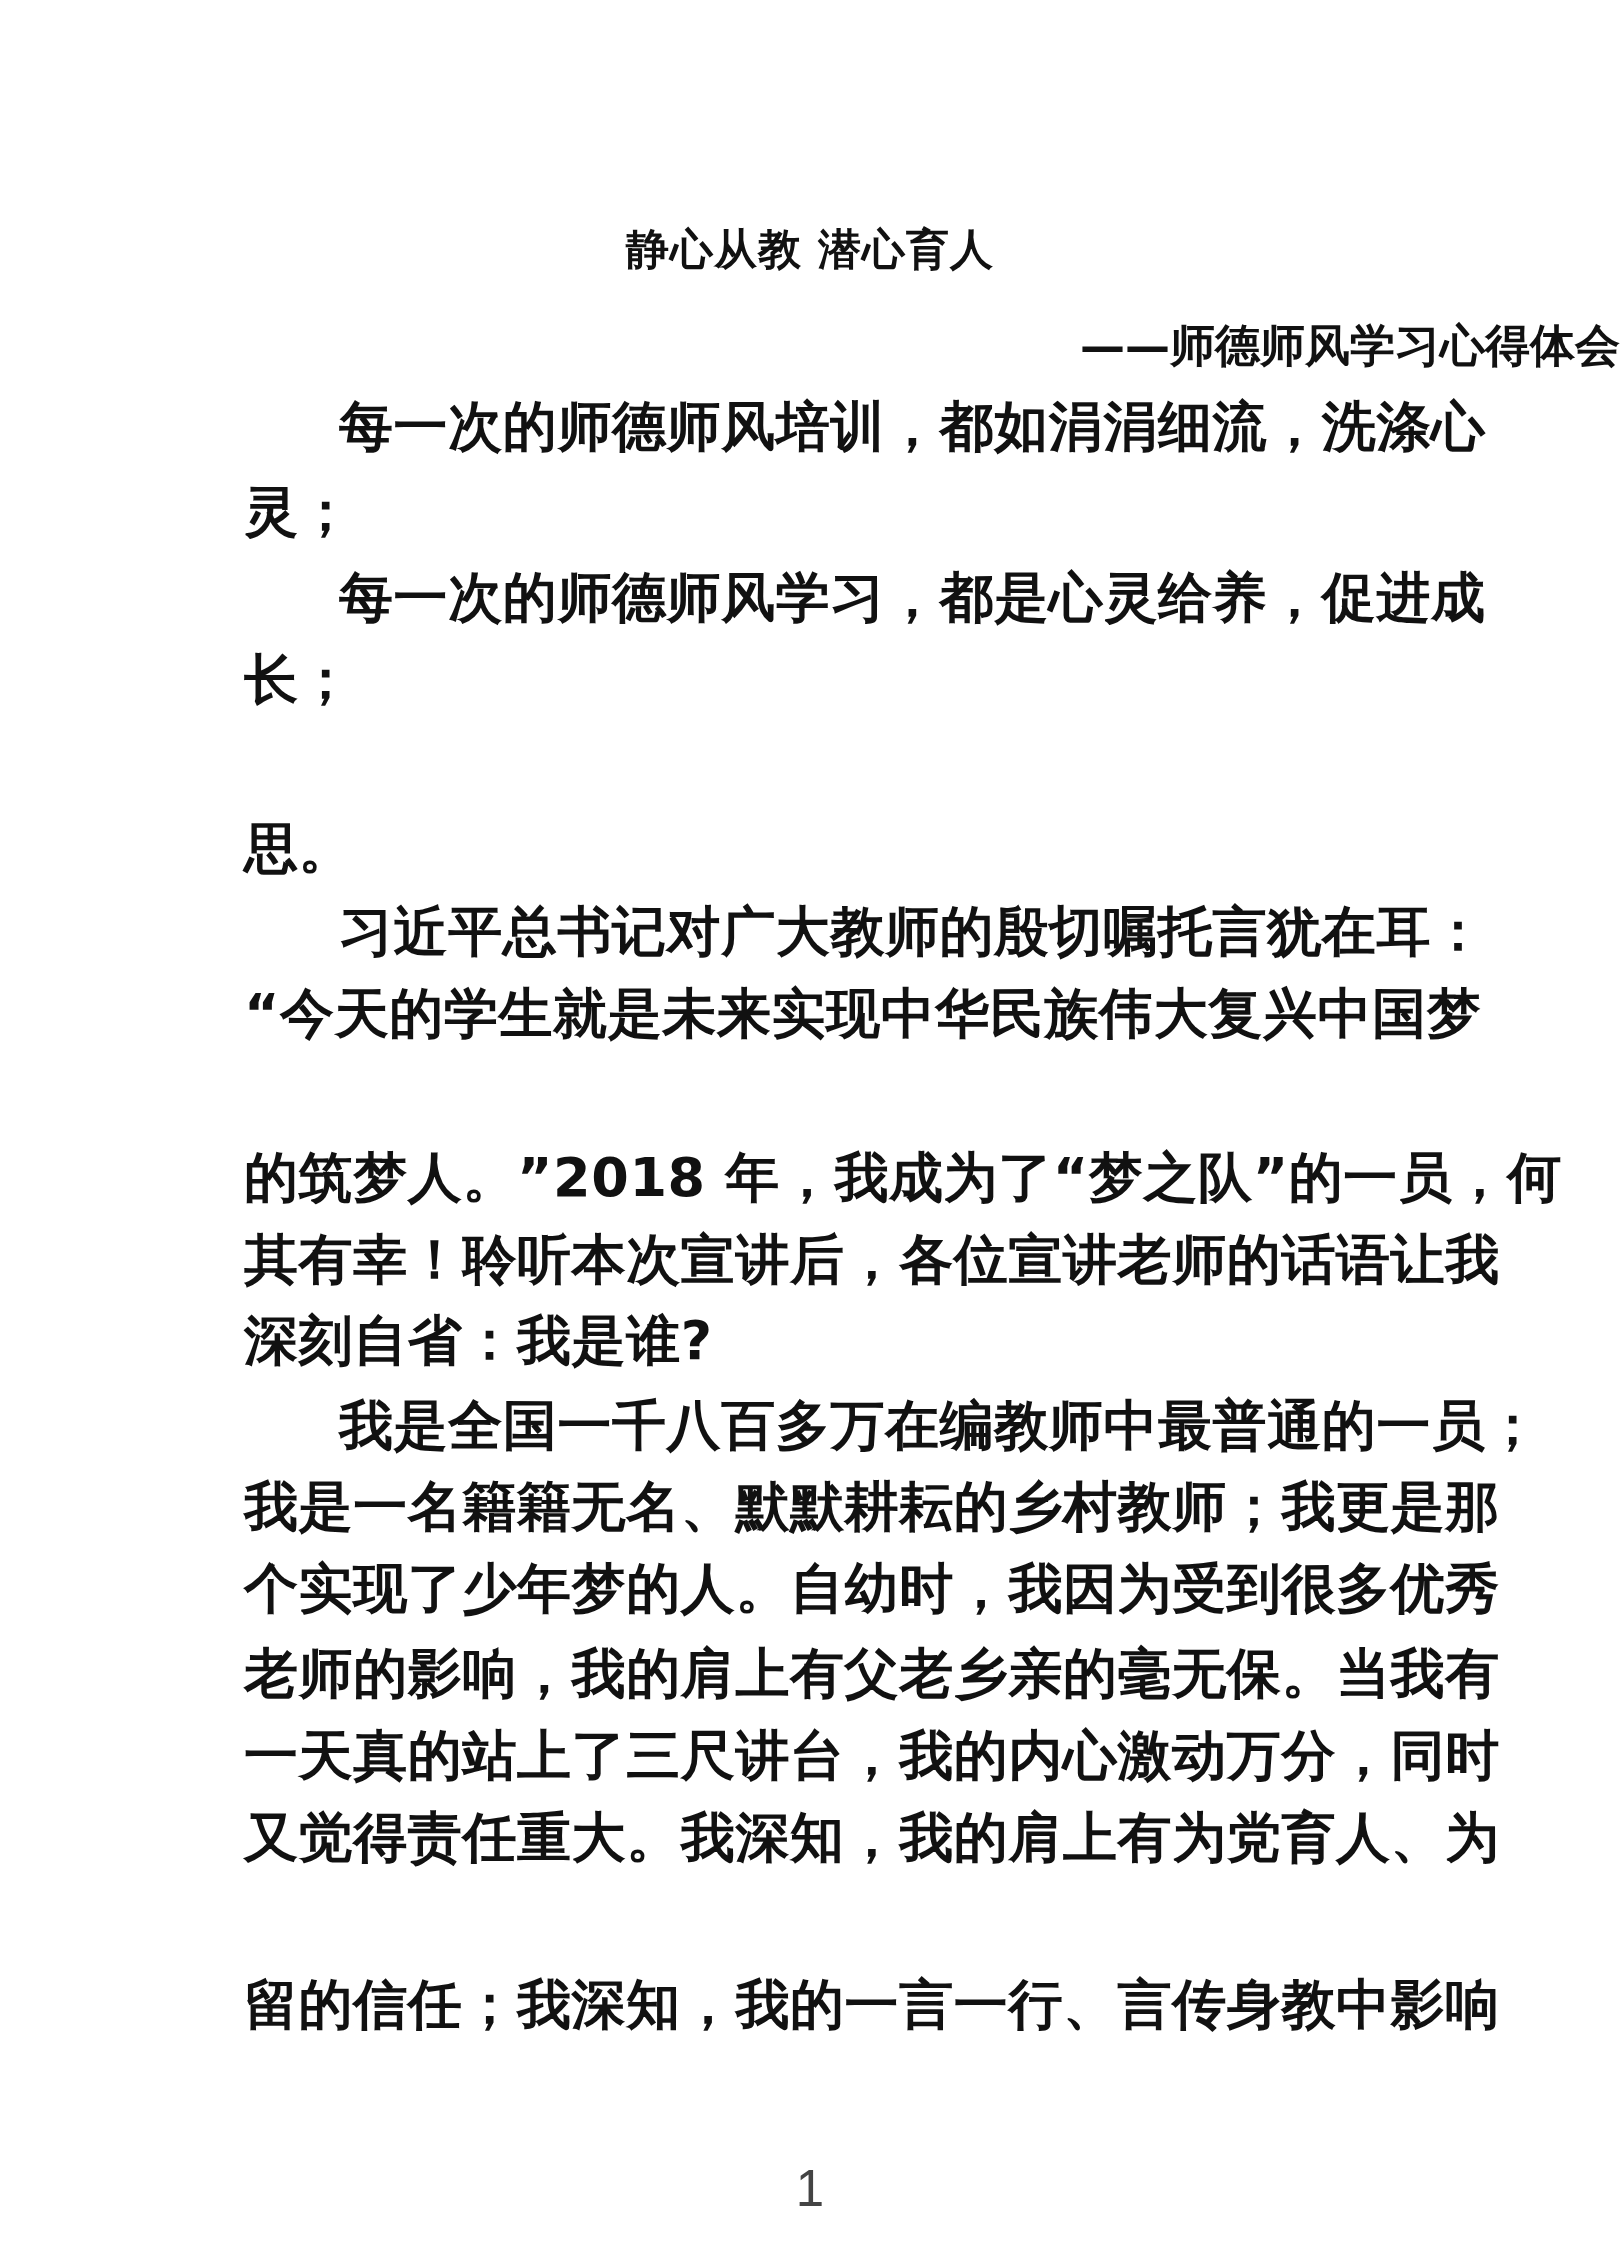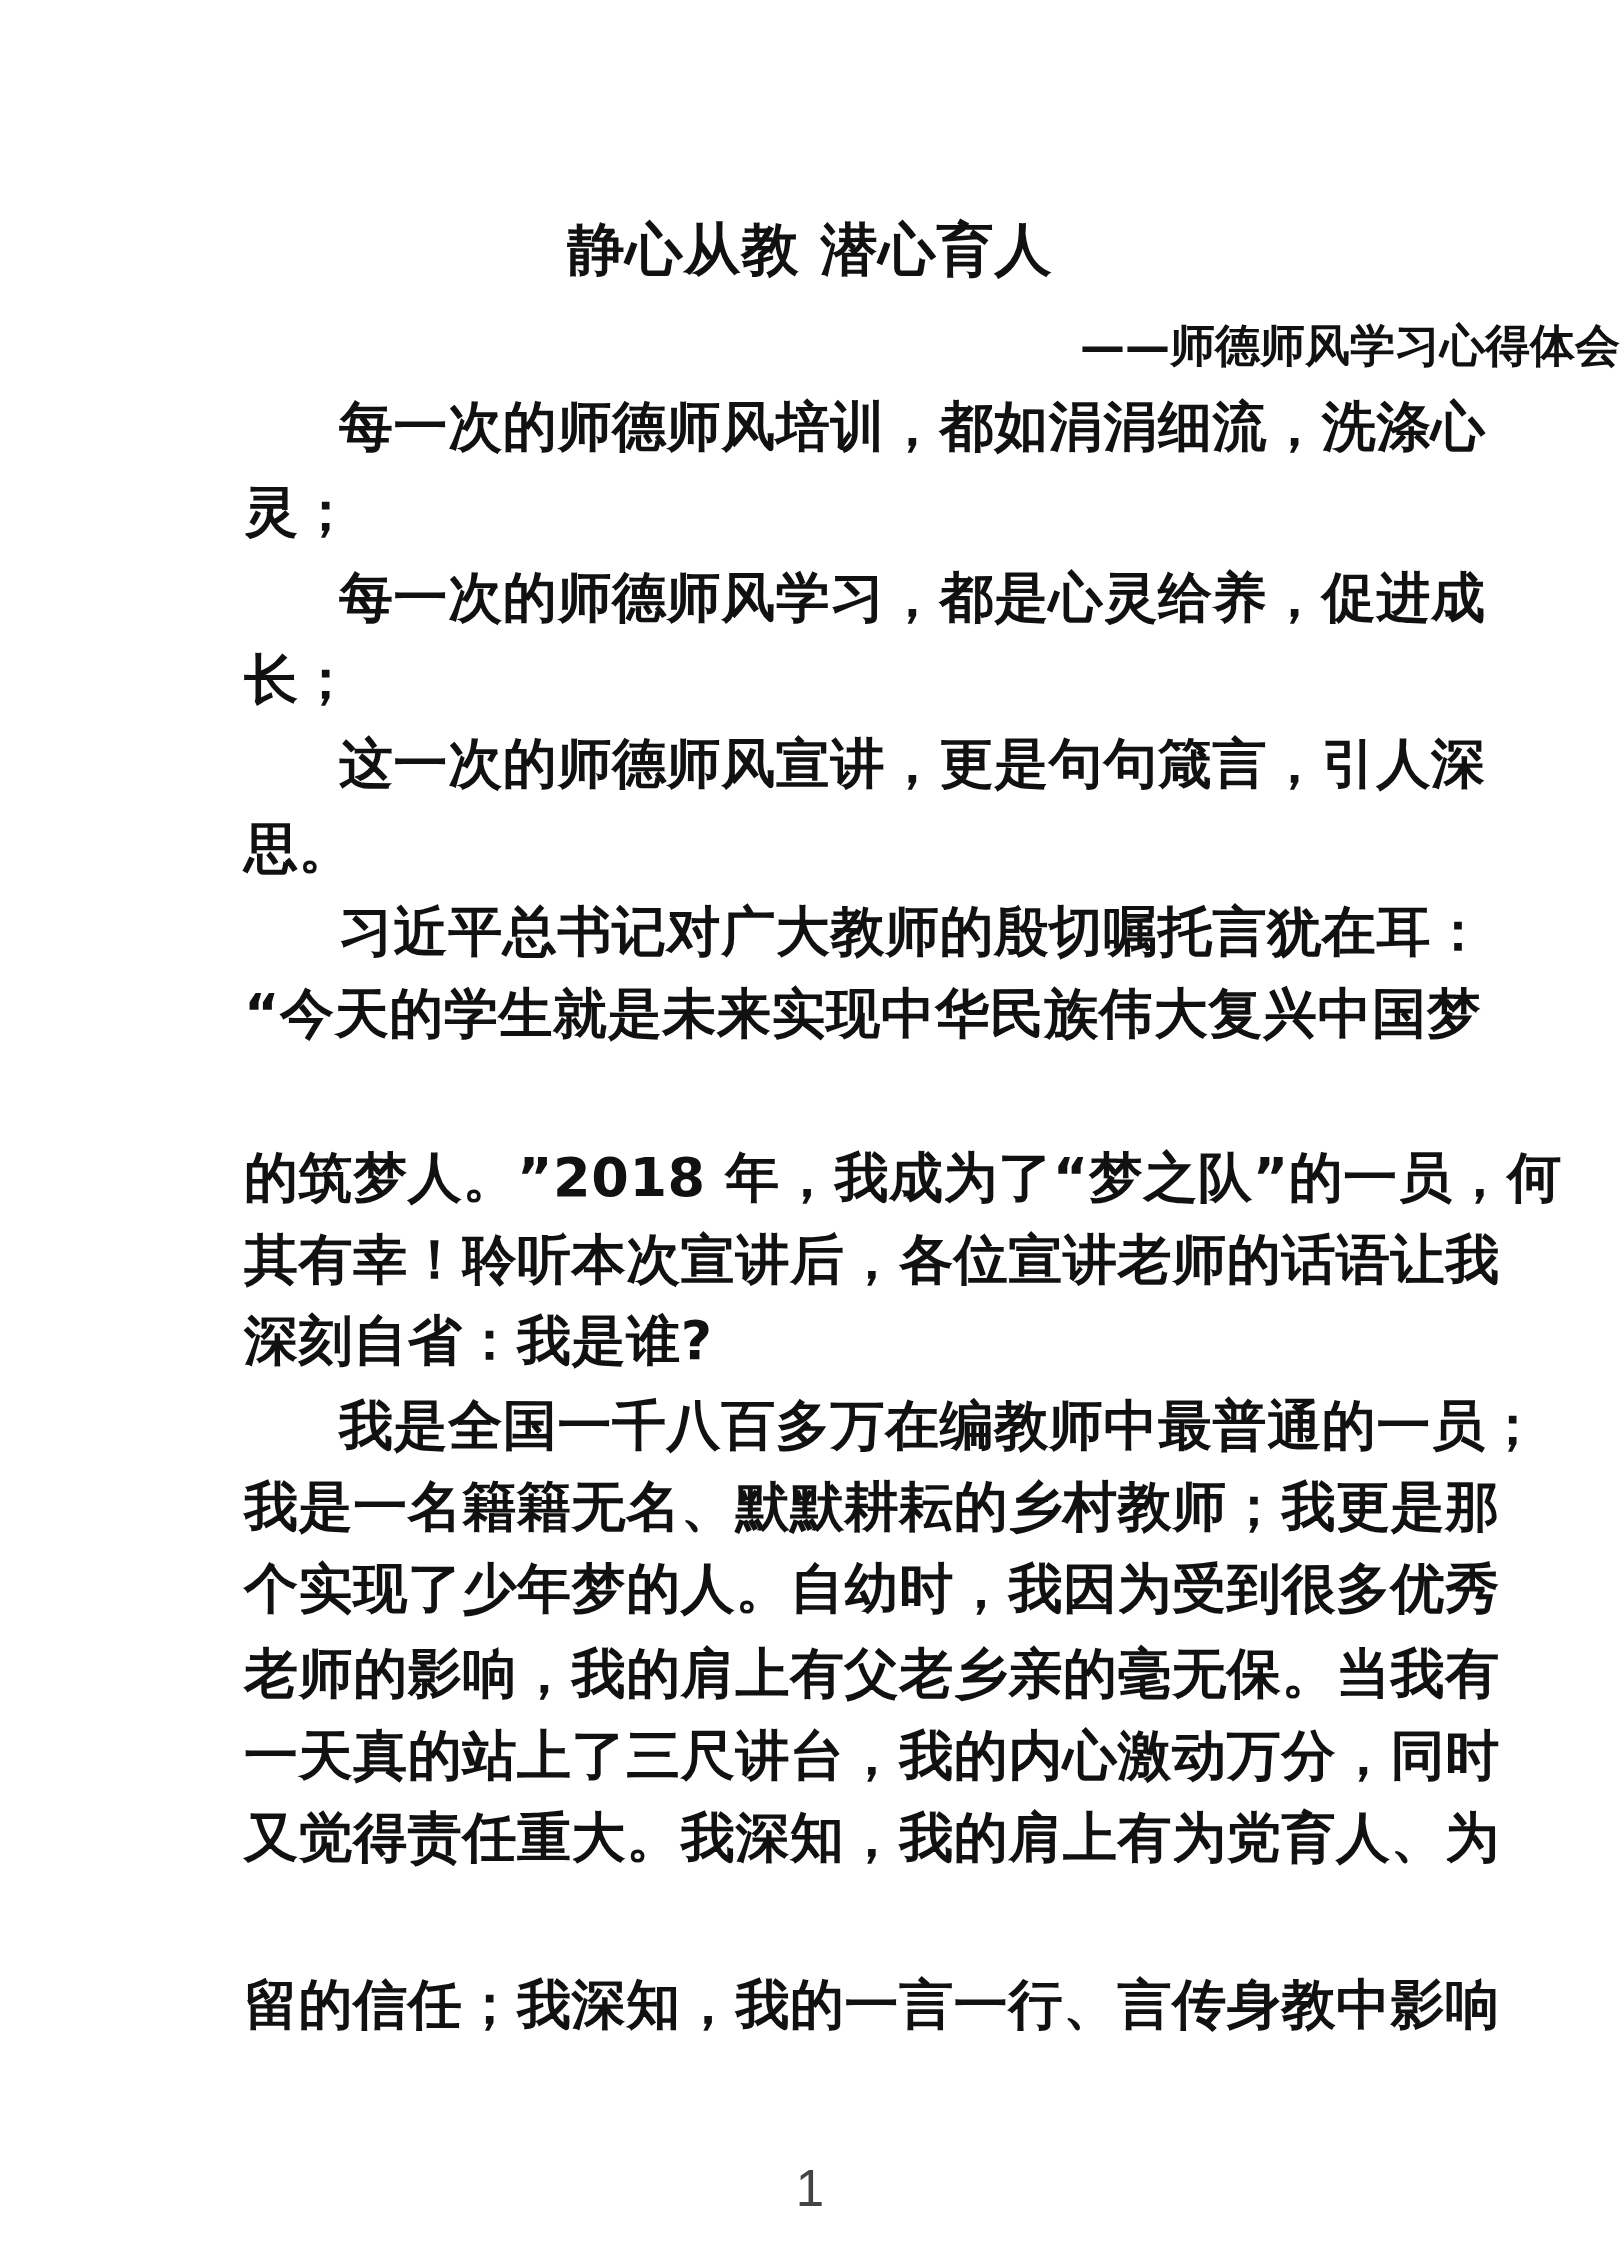--- a/index.html
+++ b/index.html
@@ -1,40 +1,39 @@
 <!DOCTYPE html>
 <html><head>
 <meta charset="utf-8">
 <style>
   html, body { margin:0; padding:0; background:#ffffff; }
   body { width:1620px; height:2261px; position:relative; overflow:hidden;
          font-family: "DejaVu Sans", "Liberation Sans", sans-serif; color:#111111; }
   .page { position:absolute; left:0; top:0; width:1620px; height:2261px; background:#ffffff; }
   .title { position:absolute; left:0; width:1620px; top:212px; text-align:center;
-           font-size:57px; font-weight:bold; line-height:74px; letter-spacing:1px; }
+           font-size:43px; font-weight:bold; line-height:74px; letter-spacing:1px; }
   .subtitle { position:absolute; left:0; width:1620px; top:316px; text-align:right;
               font-size:45px; font-weight:bold; line-height:59px; }
   .line { position:absolute; left:244px; width:1157px; font-size:54px; line-height:65px;
           white-space:nowrap; letter-spacing:0.6px;font-weight:bold; }
   .line.indent { left:339px; }
   .pagenum { position:absolute; left:0; width:1620px; top:2156px; text-align:center;
              font-size:51px; line-height:65px; color:#444444; font-family:"Liberation Sans", sans-serif; }
 </style>
 </head>
 <body>
 
 <div class="page">
   <div class="title">静心从教 潜心育人</div>
   <div class="subtitle">——师德师风学习心得体会</div>
 
   <div class="line indent" style="top:394px">每一次的师德师风培训，都如涓涓细流，洗涤心</div>
   <div class="line" style="top:479px">灵；</div>
   <div class="line indent" style="top:565px">每一次的师德师风学习，都是心灵给养，促进成</div>
   <div class="line" style="top:647px">长；</div>
-  <div class="line indent" style="top:731px">这一次的师德师风宣讲，更是句句箴言，引人深</div>
   <div class="line" style="top:816px">思。</div>
   <div class="line indent" style="top:899px">习近平总书记对广大教师的殷切嘱托言犹在耳：</div>
   <div class="line" style="top:981px">“今天的学生就是未来实现中华民族伟大复兴中国梦</div>
   <div class="line" style="top:1145px">的筑梦人。”2018 年，我成为了“梦之队”的一员，何</div>
   <div class="line" style="top:1227px">其有幸！聆听本次宣讲后，各位宣讲老师的话语让我</div>
   <div class="line" style="top:1308px">深刻自省：我是谁?</div>
   <div class="line indent" style="top:1393px">我是全国一千八百多万在编教师中最普通的一员；</div>
   <div class="line" style="top:1474px">我是一名籍籍无名、默默耕耘的乡村教师；我更是那</div>
   <div class="line" style="top:1556px">个实现了少年梦的人。自幼时，我因为受到很多优秀</div>
   <div class="line" style="top:1641px">老师的影响，我的肩上有父老乡亲的毫无保。当我有</div>

